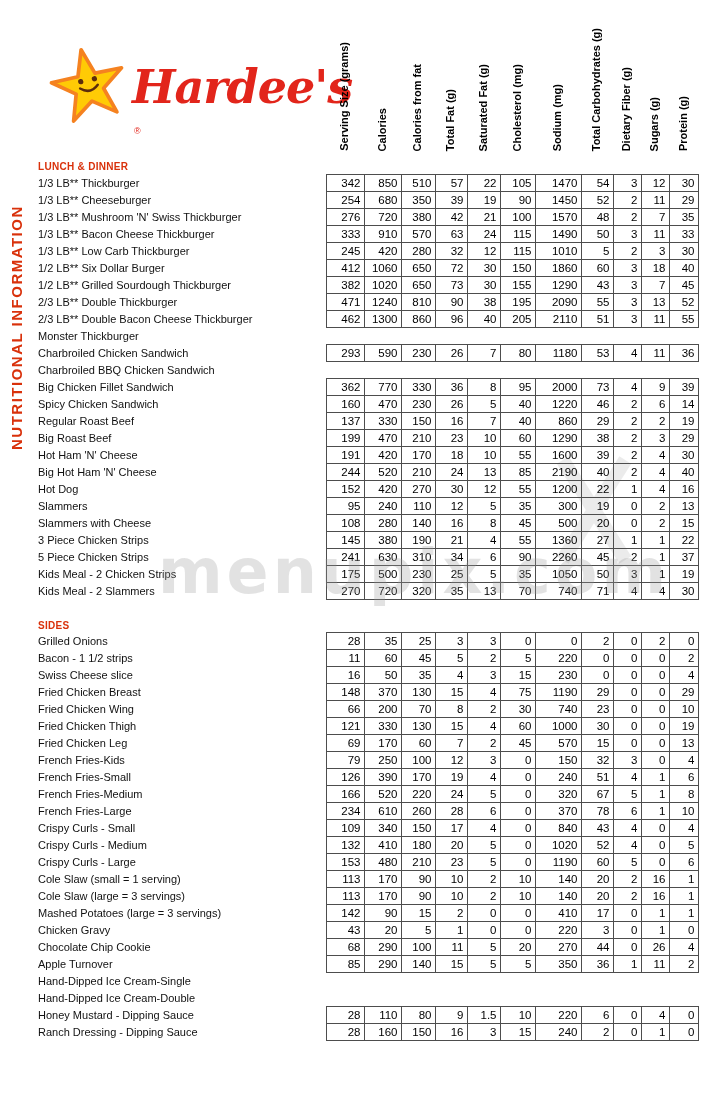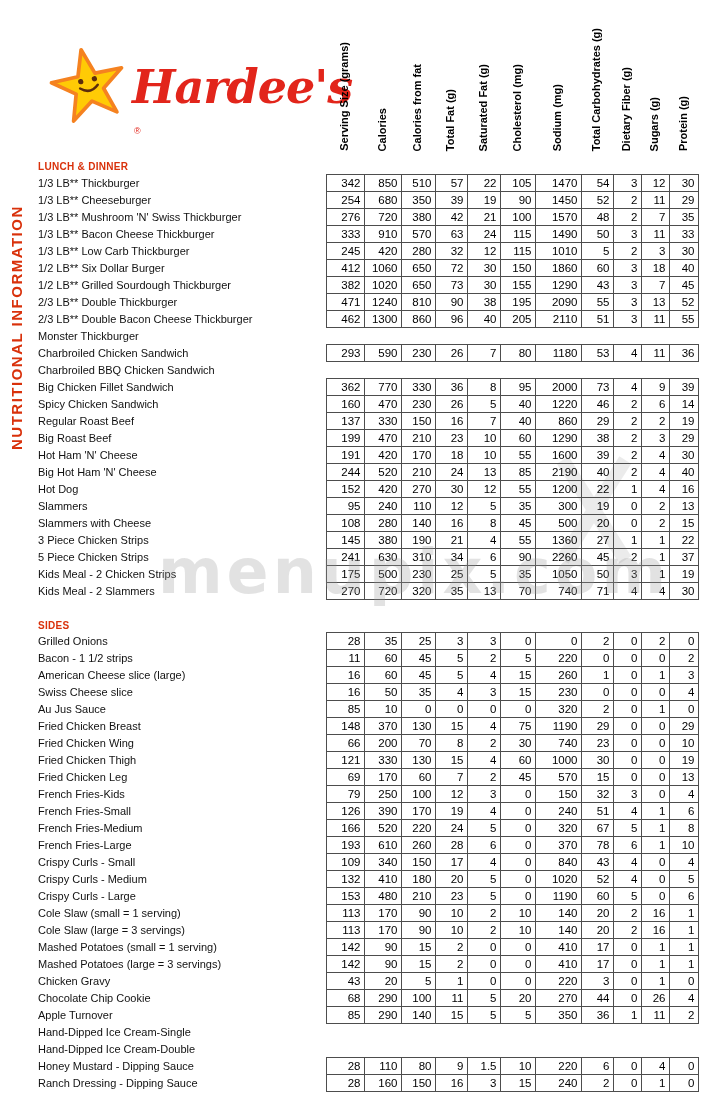--- a/index.html
+++ b/index.html
@@ -501,60 +501,32 @@
           <td class="num">5</td>
           <td class="num">2</td>
           <td class="num">5</td>
           <td class="num">220</td>
           <td class="num">0</td>
           <td class="num">0</td>
           <td class="num">0</td>
           <td class="num">2</td>
         </tr>
         <tr>
-          <td class="name">American Cheese slice (large)</td>
-          <td class="num">16</td>
-          <td class="num">60</td>
-          <td class="num">45</td>
-          <td class="num">5</td>
-          <td class="num">4</td>
-          <td class="num">15</td>
-          <td class="num">260</td>
-          <td class="num">1</td>
-          <td class="num">0</td>
-          <td class="num">1</td>
-          <td class="num">3</td>
-        </tr>
-        <tr>
           <td class="name">Swiss Cheese slice</td>
           <td class="num">16</td>
           <td class="num">50</td>
           <td class="num">35</td>
           <td class="num">4</td>
           <td class="num">3</td>
           <td class="num">15</td>
           <td class="num">230</td>
           <td class="num">0</td>
           <td class="num">0</td>
           <td class="num">0</td>
           <td class="num">4</td>
-        </tr>
-        <tr>
-          <td class="name">Au Jus Sauce</td>
-          <td class="num">85</td>
-          <td class="num">10</td>
-          <td class="num">0</td>
-          <td class="num">0</td>
-          <td class="num">0</td>
-          <td class="num">0</td>
-          <td class="num">320</td>
-          <td class="num">2</td>
-          <td class="num">0</td>
-          <td class="num">1</td>
-          <td class="num">0</td>
         </tr>
         <tr>
           <td class="name">Fried Chicken Breast</td>
           <td class="num">148</td>
           <td class="num">370</td>
           <td class="num">130</td>
           <td class="num">15</td>
           <td class="num">4</td>
           <td class="num">75</td>
           <td class="num">1190</td>
@@ -642,21 +614,21 @@
           <td class="num">5</td>
           <td class="num">0</td>
           <td class="num">320</td>
           <td class="num">67</td>
           <td class="num">5</td>
           <td class="num">1</td>
           <td class="num">8</td>
         </tr>
         <tr>
           <td class="name">French Fries-Large</td>
-          <td class="num">193</td>
+          <td class="num">234</td>
           <td class="num">610</td>
           <td class="num">260</td>
           <td class="num">28</td>
           <td class="num">6</td>
           <td class="num">0</td>
           <td class="num">370</td>
           <td class="num">78</td>
           <td class="num">6</td>
           <td class="num">1</td>
           <td class="num">10</td>
@@ -722,34 +694,20 @@
           <td class="num">113</td>
           <td class="num">170</td>
           <td class="num">90</td>
           <td class="num">10</td>
           <td class="num">2</td>
           <td class="num">10</td>
           <td class="num">140</td>
           <td class="num">20</td>
           <td class="num">2</td>
           <td class="num">16</td>
-          <td class="num">1</td>
-        </tr>
-        <tr>
-          <td class="name">Mashed Potatoes (small = 1 serving)</td>
-          <td class="num">142</td>
-          <td class="num">90</td>
-          <td class="num">15</td>
-          <td class="num">2</td>
-          <td class="num">0</td>
-          <td class="num">0</td>
-          <td class="num">410</td>
-          <td class="num">17</td>
-          <td class="num">0</td>
-          <td class="num">1</td>
           <td class="num">1</td>
         </tr>
         <tr>
           <td class="name">Mashed Potatoes (large = 3 servings)</td>
           <td class="num">142</td>
           <td class="num">90</td>
           <td class="num">15</td>
           <td class="num">2</td>
           <td class="num">0</td>
           <td class="num">0</td>

